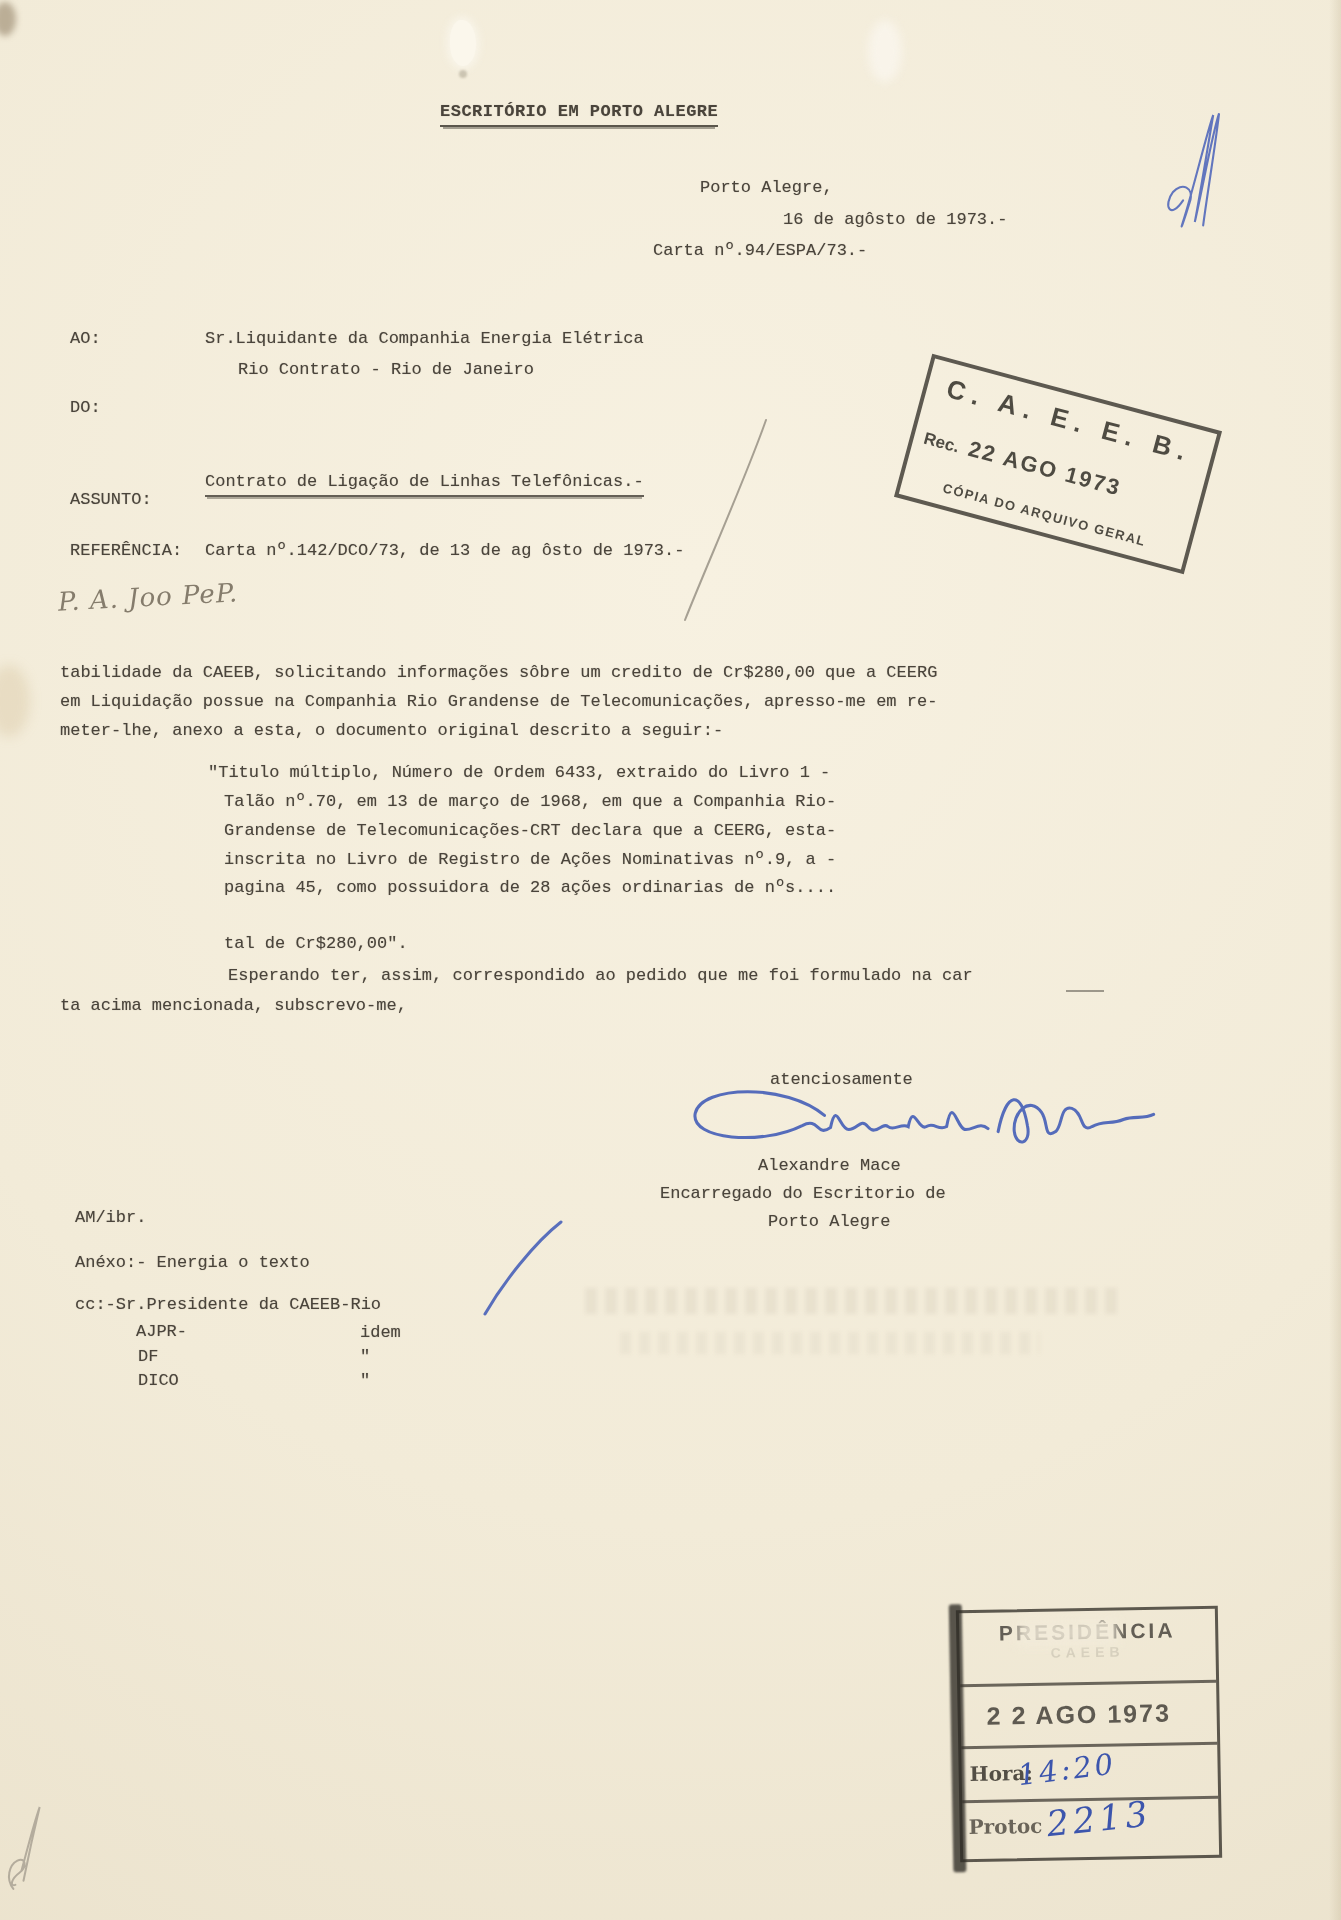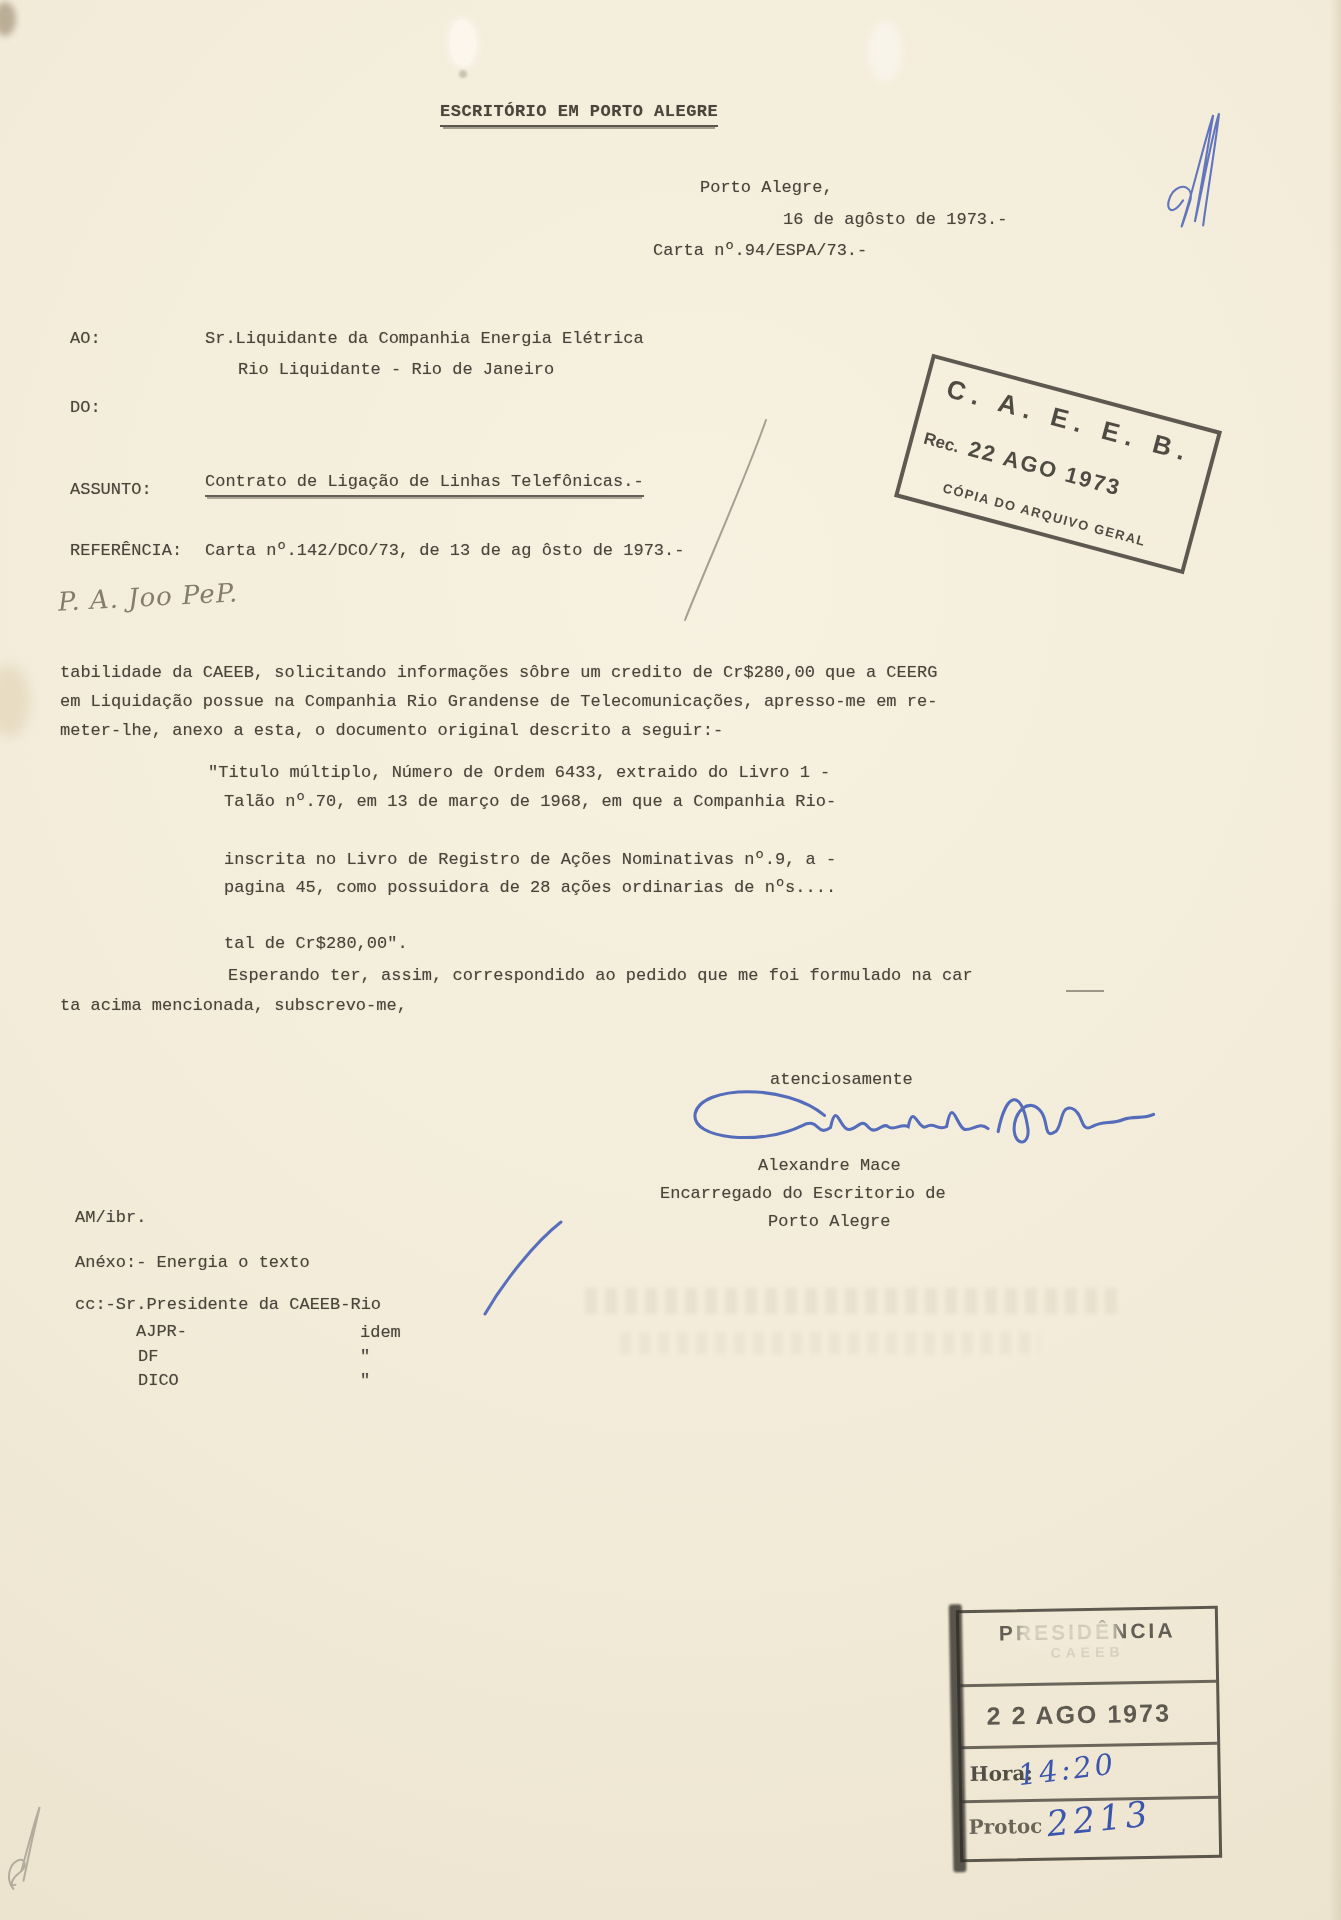--- a/index.html
+++ b/index.html
@@ -17,21 +17,21 @@
   #ttl{left:440px;top:102px;font-size:19px;font-weight:bold;letter-spacing:.5px;
        padding-bottom:3px;border-bottom:2px solid rgba(64,59,51,.85);
        box-shadow:0 5px 0 -3px rgba(64,59,51,.45);}
   #d1{left:700px;top:178px;}
   #d2{left:783px;top:210px;}
   #d3{left:653px;top:241px;}
   
   #aoL{left:70px;top:329px;} #ao1{left:205px;top:329px;} #ao2{left:238px;top:360px;}
   #doL{left:70px;top:398px;} #doV{left:205px;top:398px;}
   
-  #asL{left:70px;top:480px;}
+  #asL{left:70px;top:490px;}
   #asV{left:205px;top:472px;padding-bottom:3px;border-bottom:2px solid rgba(64,59,51,.8);
        box-shadow:0 4px 0 -2px rgba(64,59,51,.4);}
   #refL{left:70px;top:541px;} #refV{left:205px;top:541px;}
   
   #pnote{position:absolute;left:58px;top:582px;font:italic 26px "DejaVu Serif",serif;
          color:#857c6c;transform:rotate(-3deg);letter-spacing:1px;white-space:pre;}
   
   #p1a{left:228px;top:633px;} #p1b{left:60px;top:663px;}
   #p1c{left:60px;top:692px;}  #p1d{left:60px;top:721px;}
   #q1{left:208px;top:763px;} #q2{left:224px;top:792px;} #q3{left:224px;top:821px;}
@@ -131,21 +131,21 @@
   <div class="tw" id="d1">Porto Alegre,</div>
   <div class="tw" id="d2">16 de agôsto de 1973.-</div>
   <div class="tw" id="d3">Carta nº.94/ESPA/73.-</div>
 
   <svg id="mono" viewBox="0 0 110 165">
     <path d="M30,108 C14,132 6,114 18,98 C28,86 44,92 38,110 C32,130 24,152 31,130 C43,92 58,28 66,6 C60,42 48,114 44,134 C54,90 65,28 73,4 C69,40 58,106 54,138"></path>
   </svg>
 
   <div class="tw" id="aoL">AO:</div>
   <div class="tw" id="ao1">Sr.Liquidante da Companhia Energia Elétrica</div>
-  <div class="tw" id="ao2">Rio Liquidante - Rio de Janeiro</div>
+  <div class="tw" id="ao2">Rio Contrato - Rio de Janeiro</div>
   <div class="tw" id="doL">DO:</div>
 
   <div id="stampA">
     <div class="l1">C. A. E. E. B.</div>
     <div class="l2">
       <span class="rec">Rec.</span>
       <span class="dt">22 AGO 1973</span>
     </div>
     <div class="l3">CÓPIA DO ARQUIVO GERAL</div>
   </div>
@@ -159,20 +159,21 @@
   <div class="tw" id="refV">Carta nº.142/DCO/73, de 13 de ag ôsto de 1973.-</div>
 
   <div id="pnote">P. A. Joo PeP.</div>
 
   <div class="tw" id="p1b">tabilidade da CAEEB, solicitando informações sôbre um credito de Cr$280,00 que a CEERG</div>
   <div class="tw" id="p1c">em Liquidação possue na Companhia Rio Grandense de Telecomunicações, apresso-me em re-</div>
   <div class="tw" id="p1d">meter-lhe, anexo a esta, o documento original descrito a seguir:-</div>
 
   <div class="tw" id="q1">"Titulo múltiplo, Número de Ordem 6433, extraido do Livro 1 -</div>
   <div class="tw" id="q2">Talão nº.70, em 13 de março de 1968, em que a Companhia Rio-</div>
+  <div class="tw" id="q3">Grandense de Telecomunicações-CRT declara que a CEERG, esta-</div>
   <div class="tw" id="q4">inscrita no Livro de Registro de Ações Nominativas nº.9, a -</div>
   <div class="tw" id="q5">pagina 45, como possuidora de 28 ações ordinarias de nºs....</div>
   <div class="tw" id="q7">tal de Cr$280,00".</div>
 
   <div class="tw" id="c1">Esperando ter, assim, correspondido ao pedido que me foi formulado na car</div>
   <div class="tw" id="c2">ta acima mencionada, subscrevo-me,</div>
   <div id="carline"></div>
 
   <div class="tw" id="atc">atenciosamente</div>
   <svg id="sig" viewBox="0 0 510 85">

